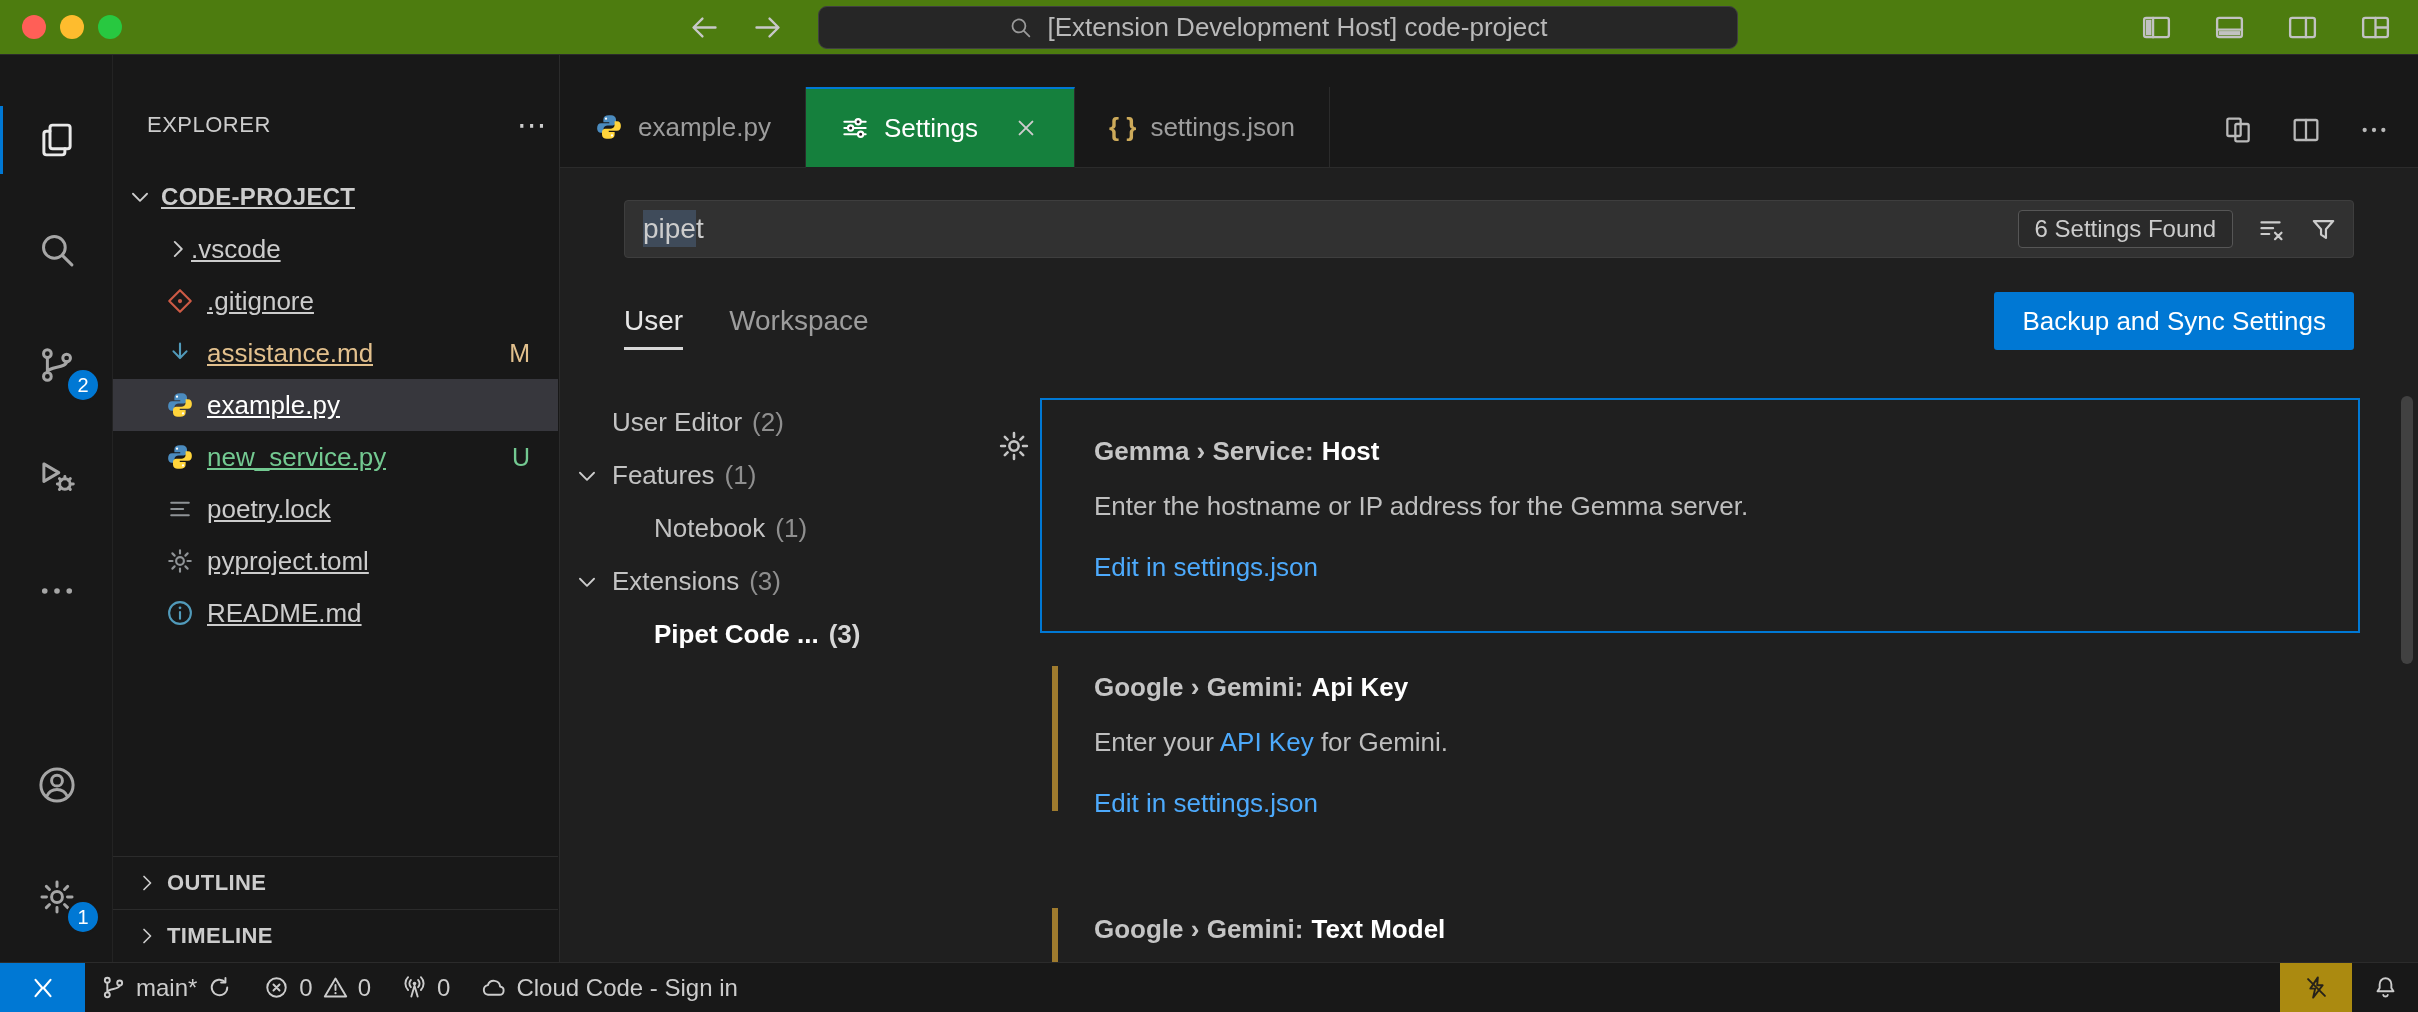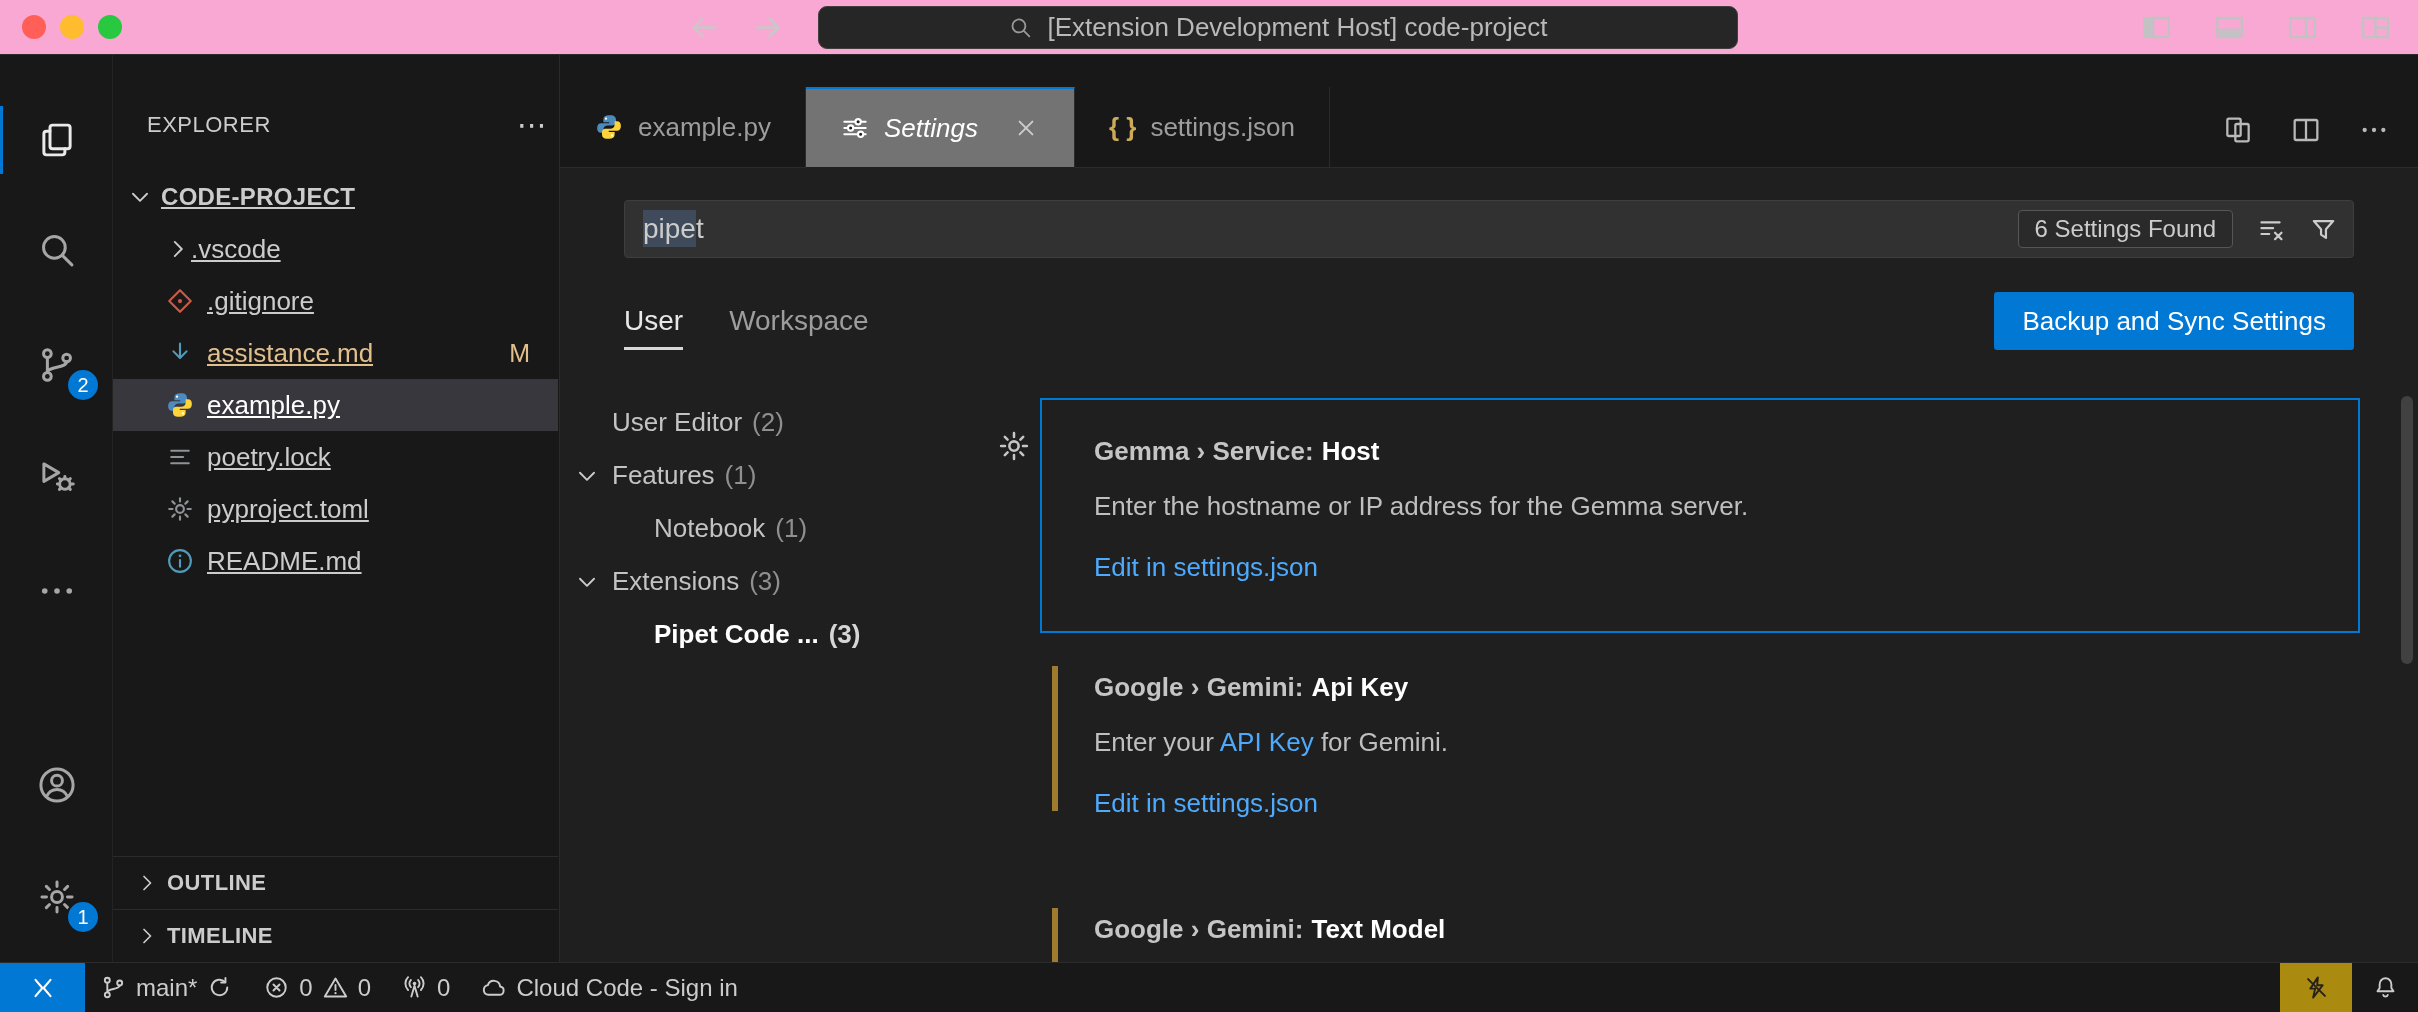--- a/index.html
+++ b/index.html
@@ -2,21 +2,21 @@
 <html><head>
 <meta charset="utf-8">
 <style>
   html,body{margin:0;padding:0;background:#000;}
   *{box-sizing:border-box;}
   .window{position:relative;width:2418px;height:1012px;background:#1f1f1f;overflow:hidden;
     font-family:"Liberation Sans","DejaVu Sans",sans-serif;color:#cccccc;-webkit-font-smoothing:antialiased;}
   .ic{display:block;fill:none;stroke:currentColor;stroke-width:1.7;stroke-linecap:round;stroke-linejoin:round;}
 
   
-  .titlebar{position:absolute;left:0;top:0;width:2418px;height:55px;background:#f9a8d4;border-bottom:1px solid #2b2b2b;}
+  .titlebar{position:absolute;left:0;top:0;width:2418px;height:55px;background:#4d7c0f;border-bottom:1px solid #2b2b2b;}
   .traffic{position:absolute;left:22px;top:15px;display:flex;gap:14px;}
   .tl{width:24px;height:24px;border-radius:50%;}
   .tl.red{background:#ff5f57}.tl.yellow{background:#febc2e}.tl.green{background:#28c840}
   .nav-arrows{position:absolute;left:688px;top:11px;display:flex;gap:30px;color:#c8c8c8;}
   .nav-arrows svg{width:33px;height:33px;}
   .command-center{position:absolute;left:818px;top:6px;width:920px;height:43px;background:#262626;
     border:1px solid #404040;border-radius:9px;display:flex;align-items:center;justify-content:center;gap:14px;color:#b9b9b9;}
   .command-center svg{width:25px;height:25px;color:#9a9a9a;}
   .command-center .cc-text{font-size:26px;}
   .tb-right{position:absolute;right:26px;top:11px;display:flex;gap:40px;color:#c2c2c2;}
@@ -53,21 +53,21 @@
     font-size:22px;font-weight:700;letter-spacing:.4px;color:#cccccc;}
   .srow .chev{width:24px;height:24px;}
 
   
   .editor{position:absolute;left:560px;top:55px;width:1858px;height:907px;background:#1f1f1f;}
   .tabbar{position:absolute;left:0;top:0;right:0;height:113px;background:#181818;}
   .tabbar::after{content:'';position:absolute;left:0;right:0;bottom:0;height:1px;background:#2b2b2b;}
   .tabs{position:absolute;left:0;bottom:0;display:flex;z-index:2;}
   .tab{height:81px;display:flex;align-items:center;gap:14px;padding:0 34px;background:#181818;
     border-right:1px solid #2b2b2b;border-bottom:1px solid #2b2b2b;color:#9d9d9d;font-size:26px;}
-  .tab.active{background:#737373;border-bottom-color:#1f1f1f;border-top:2px solid #0078d4;color:#ffffff;font-style:italic;}
+  .tab.active{background:#15803d;border-bottom-color:#1f1f1f;border-top:2px solid #0078d4;color:#ffffff;}
   .tab svg.ticon{width:30px;height:30px;}
   .tab .braces{font-size:26px;font-weight:700;color:#cdaa5a;}
   .tab .tclose{width:28px;height:28px;margin-left:20px;color:#cccccc;}
   .tab-actions{position:absolute;right:28px;bottom:22px;display:flex;gap:36px;color:#b9b9b9;z-index:2;}
   .tab-actions svg{width:32px;height:32px;}
 
   
   .settings{position:absolute;left:0;top:113px;right:0;bottom:0;overflow:hidden;background:#1f1f1f;}
   .search-box{position:absolute;left:64px;right:64px;top:32px;height:58px;background:#313131;border:1px solid #3e3e3e;
     border-radius:4px;display:flex;align-items:center;padding:0 14px 0 18px;font-size:28px;color:#cccccc;}
@@ -372,20 +372,27 @@
         <span class="xlabel c-mod">assistance.md</span>
         <span class="xbadge c-mod">M</span>
       </div>
       <div class="xrow xfile selected">
         <svg class="ic ficon">
             <use href="#i-python"></use>
           </svg>
         <span class="xlabel">example.py</span>
       </div>
       <div class="xrow xfile">
+        <svg class="ic ficon">
+            <use href="#i-python"></use>
+          </svg>
+        <span class="xlabel c-untracked">new_service.py</span>
+        <span class="xbadge c-untracked">U</span>
+      </div>
+      <div class="xrow xfile">
         <svg class="ic ficon c-gray">
             <use href="#i-lines"></use>
           </svg>
         <span class="xlabel">poetry.lock</span>
       </div>
       <div class="xrow xfile">
         <svg class="ic ficon c-gray">
             <use href="#i-gear"></use>
           </svg>
         <span class="xlabel">pyproject.toml</span>

